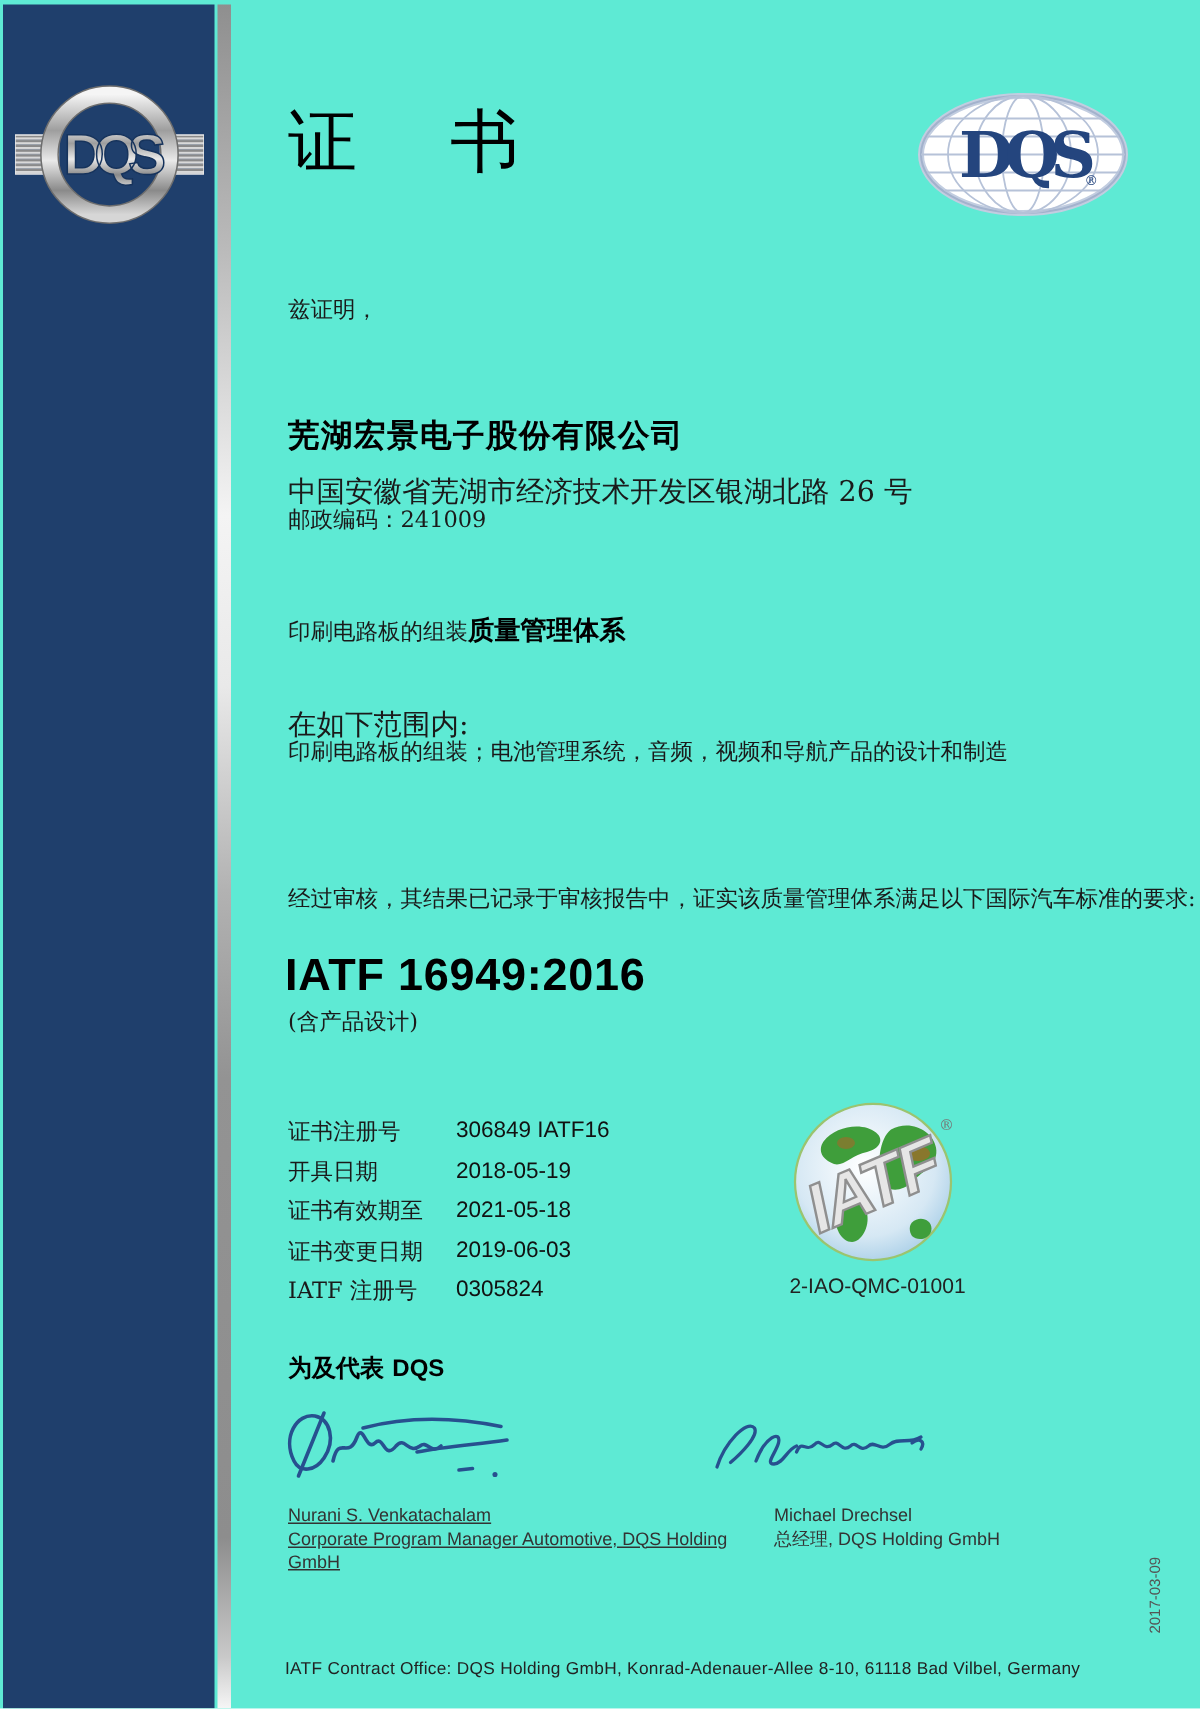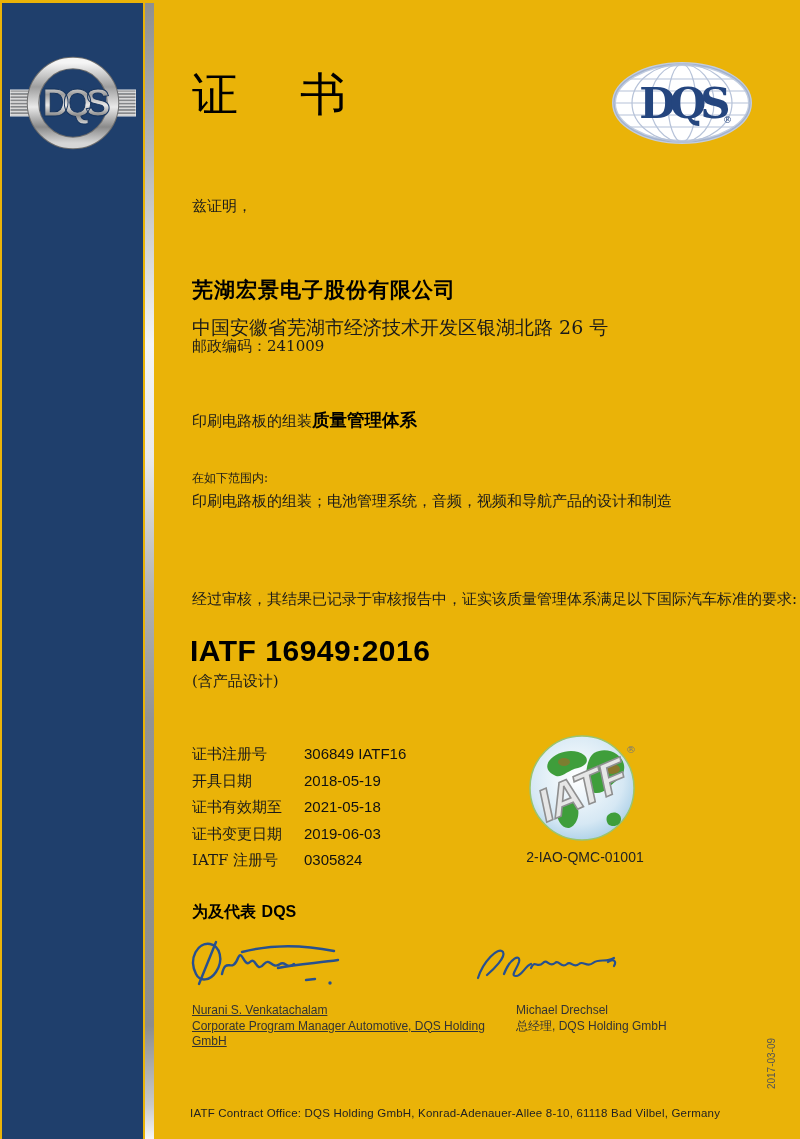--- a/index.html
+++ b/index.html
@@ -1,16 +1,16 @@
 <!DOCTYPE html>
 <html><head>
 <meta charset="utf-8">
 <style>
   html,body{margin:0;padding:0;background:#ffffff;}
-  .page{position:relative;width:800px;height:1139px;background:#eab308;overflow:hidden;
+  .page{position:relative;width:800px;height:1139px;background:#5eead4;overflow:hidden;
         font-family:"DejaVu Serif","Liberation Serif",serif;color:#1a1a1a;}
   .abs{position:absolute;}
   .sans{font-family:"Liberation Sans","DejaVu Sans",sans-serif;}
 
   .band{left:2px;top:3px;width:141px;height:1136px;background:#1f3f6c;}
   .strip{left:145px;top:3px;width:9px;height:1136px;
          background:linear-gradient(180deg,#8f8f8f 0%,#b9b9b9 14%,#f4f4f4 30%,#e9e9e9 40%,
                     #b2b2b2 52%,#939393 63%,#8d8d8d 90%,#c9c9c9 97%,#f6f6f6 100%);}
 
   .title{left:192px;top:64px;font-size:46px;color:#000;letter-spacing:2px;text-align:right;}
@@ -18,21 +18,21 @@
 
   .intro{left:192px;top:197px;font-size:15px;}
 
   .company-name{left:192px;top:276px;font-size:21px;font-weight:bold;color:#000;letter-spacing:1px;}
   .company-address{left:192px;top:315px;font-size:19px;}
   .company-postal{left:192px;top:337px;font-size:15px;}
 
   .statement{left:192px;top:408px;font-size:15px;}
   .statement b{font-size:17.5px;font-weight:bold;color:#000;}
 
-  .scope-label{left:192px;top:470px;font-size:12px;}
+  .scope-label{left:192px;top:470px;font-size:19px;}
   .scope-text{left:192px;top:492px;width:600px;font-size:15px;}
 
   .audit{left:192px;top:590px;width:610px;font-size:15px;}
 
   .standard{left:190px;top:634px;font-size:30px;font-weight:bold;color:#000;letter-spacing:0.5px;}
   .standard-note{left:192px;top:672px;font-size:15px;}
 
   .details{left:192px;top:745px;font-size:15px;}
   .detail-row{display:flex;height:26.5px;align-items:flex-start;}
   .detail-label{width:112px;}

